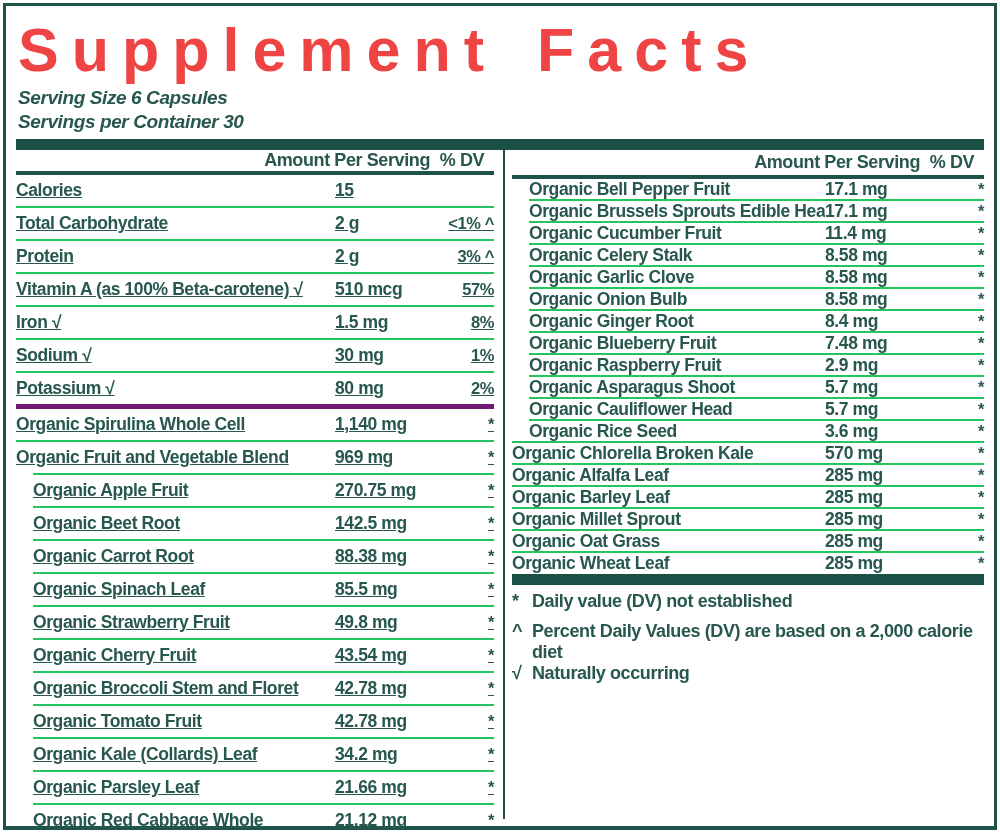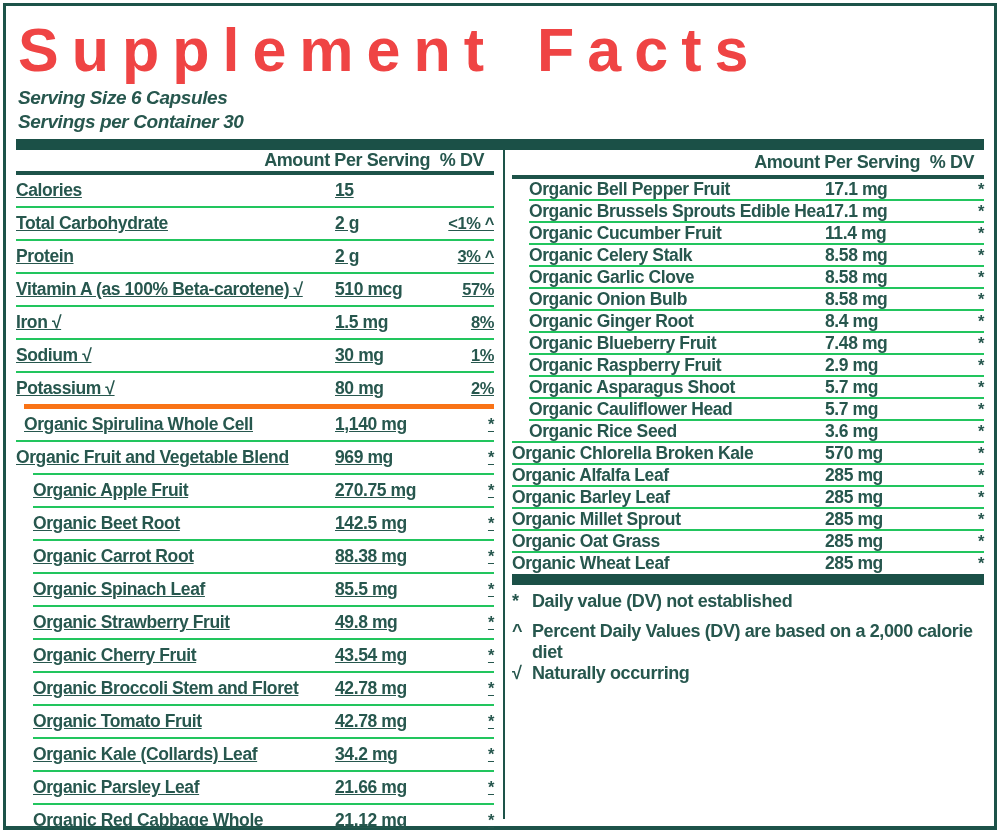--- a/index.html
+++ b/index.html
@@ -66,21 +66,21 @@
     border-top:2px solid #22c55e;
     font-size:17.5px;
     font-weight:700;
     letter-spacing:-0.4px;
     white-space:nowrap;
   }
   .rows .row:first-child{border-top:none;}
   .col.left .row{height:31px;text-decoration:underline;}
   .col.right .row{height:20px;}
   .row.indent{margin-left:17px;}
-  .row.thick-top{border-top:5px solid #f97316;margin-left:8px;}
+  .row.thick-top{border-top:5px solid #701a75;}
   .row .name{overflow:hidden;}
   .row .amount{text-align:left;}
   .row .dv{text-align:right;font-size:16.5px;}
   .foot-bar{height:11px;background:#1b5047;margin-top:1px;}
   .footnotes{margin-top:6px;}
   .footnote{
     display:flex;
     font-size:18px;font-weight:700;letter-spacing:-0.4px;
     line-height:21px;
   }

